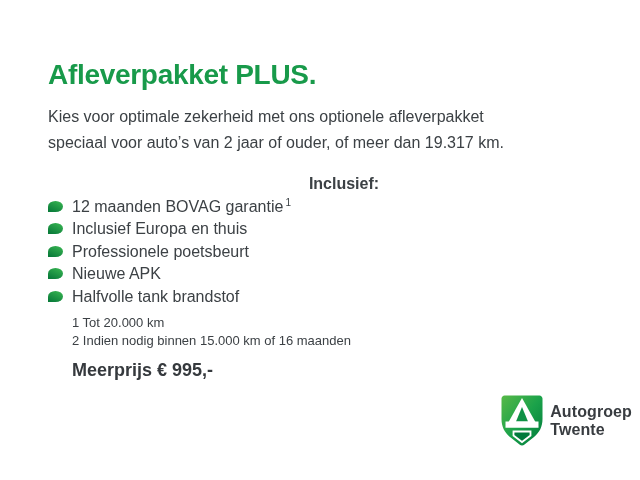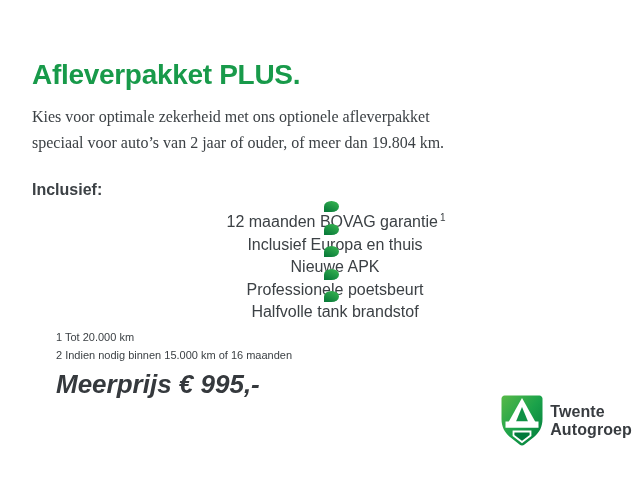--- a/index.html
+++ b/index.html
@@ -6,84 +6,82 @@
   body {
     width: 640px; height: 480px;
     background: #ffffff;
     font-family: "Liberation Sans", sans-serif;
     color: #3c4145;
     position: relative;
     overflow: hidden;
   }
   .content {
     position: absolute;
-    left: 32px; top: 58px; right: 0;
+    left: 48px; top: 58px; right: 0;
   }
   .page-title {
     margin: 0;
     color: #189a4a;
     font-size: 28px;
     line-height: 34px;
     font-weight: 700;
     letter-spacing: -0.3px;
   }
   .intro {
     margin: 12px 0 0 0;
     font-size: 16px;
     line-height: 26px;
     color: #3c4145;
-    font-family: Liberation Serif, serif;
   }
   .intro span { display: block; }
   .inclusief-heading {
-    margin: 23px 0 0 0;
+    margin: 17px 0 0 0;
     font-size: 16px;
     line-height: 21px;
     font-weight: 700;
+    text-align: center;
   }
   ul.benefits {
     list-style: none;
     margin: 1px 0 0 0;
     padding: 0;
   }
   ul.benefits li {
     display: flex;
     align-items: center;
     height: 22.5px;
     font-size: 16px;
-    flex-direction: column;
   }
   .bullet {
     flex: 0 0 auto;
     width: 15px; height: 11px;
     margin-right: 9px;
     border-radius: 50% 50% 50% 0;
     background: linear-gradient(205deg, #35b150 10%, #0a7c3a 90%);
   }
   ul.benefits li sup {
     font-size: 10px;
     margin-left: 2px;
     vertical-align: super;
   }
   .footnotes {
-    margin-top: 14px;
+    margin-top: 6px;
     padding-left: 24px;
-    font-size: 11px;
+    font-size: 13px;
     line-height: 18px;
     color: #3c4145;
   }
   .footnotes div { white-space: nowrap; }
   .price {
     margin-top: 8px;
     padding-left: 24px;
-    font-size: 26px;
+    font-size: 18px;
     line-height: 24px;
     font-weight: 700;
     color: #35393d;
-    font-style: italic;
   }
   .logo {
     position: absolute;
     right: 8px; bottom: 33px;
     display: flex;
     align-items: center;
     gap: 6px;
   }
   .logo svg { width: 44px; height: 53px; display: block; }
   .logo-text {
@@ -97,41 +95,41 @@
 </style>
 </head>
 <body>
 
 <div class="content">
 
   <h1 class="page-title">Afleverpakket PLUS.</h1>
 
   <p class="intro">
     <span>Kies voor optimale zekerheid met ons optionele afleverpakket</span>
-    <span>speciaal voor auto’s van 2 jaar of ouder, of meer dan 19.804 km.</span>
+    <span>speciaal voor auto’s van 2 jaar of ouder, of meer dan 19.317 km.</span>
   </p>
 
   <p class="inclusief-heading">Inclusief:</p>
 
   <ul class="benefits">
     <li>
       <span class="bullet"></span>
       <span><span>12 maanden BOVAG garantie</span><sup>1</sup></span>
     </li>
     <li>
       <span class="bullet"></span>
       <span><span>Inclusief Europa en thuis</span><sup></sup></span>
     </li>
     <li>
       <span class="bullet"></span>
-      <span><span>Nieuwe APK</span><sup></sup></span>
+      <span><span>Professionele poetsbeurt</span><sup></sup></span>
     </li>
     <li>
       <span class="bullet"></span>
-      <span><span>Professionele poetsbeurt</span><sup></sup></span>
+      <span><span>Nieuwe APK</span><sup></sup></span>
     </li>
     <li>
       <span class="bullet"></span>
       <span><span>Halfvolle tank brandstof</span><sup></sup></span>
     </li>
   </ul>
 
   <div class="footnotes">
     <div>1 Tot 20.000 km</div>
     <div>2 Indien nodig binnen 15.000 km of 16 maanden</div>
@@ -150,16 +148,16 @@
         <stop offset="1" stop-color="#007a3c"></stop>
       </linearGradient>
     </defs>
     <path d="M4.5 1.5 H39.5 C41 1.5 42.5 3 42.5 4.5 V25 C42.5 32.5 39.5 38.5 34 43 L24.5 50.5 C23 51.7 21 51.7 19.5 50.5 L10 43 C4.5 38.5 1.5 32.5 1.5 25 V4.5 C1.5 3 3 1.5 4.5 1.5 Z" fill="url(#shg)"></path>
     <path d="M22 4 L38.5 33.5 H5.5 Z" fill="#ffffff"></path>
     <path d="M22 13 L28 27.5 H16 Z" fill="#0f9145"></path>
     <rect x="5.5" y="27.5" width="33" height="6" fill="#ffffff"></rect>
     <path d="M13.5 37.5 H30.5 V41.5 L22 48 L13.5 41.5 Z" fill="#007a3c" stroke="#ffffff" stroke-width="1.8"></path>
   </svg>
   <div class="logo-text">
+    <span>Autogroep</span>
     <span>Twente</span>
-    <span>Autogroep</span>
   </div>
 </div>
 
 </body></html>

